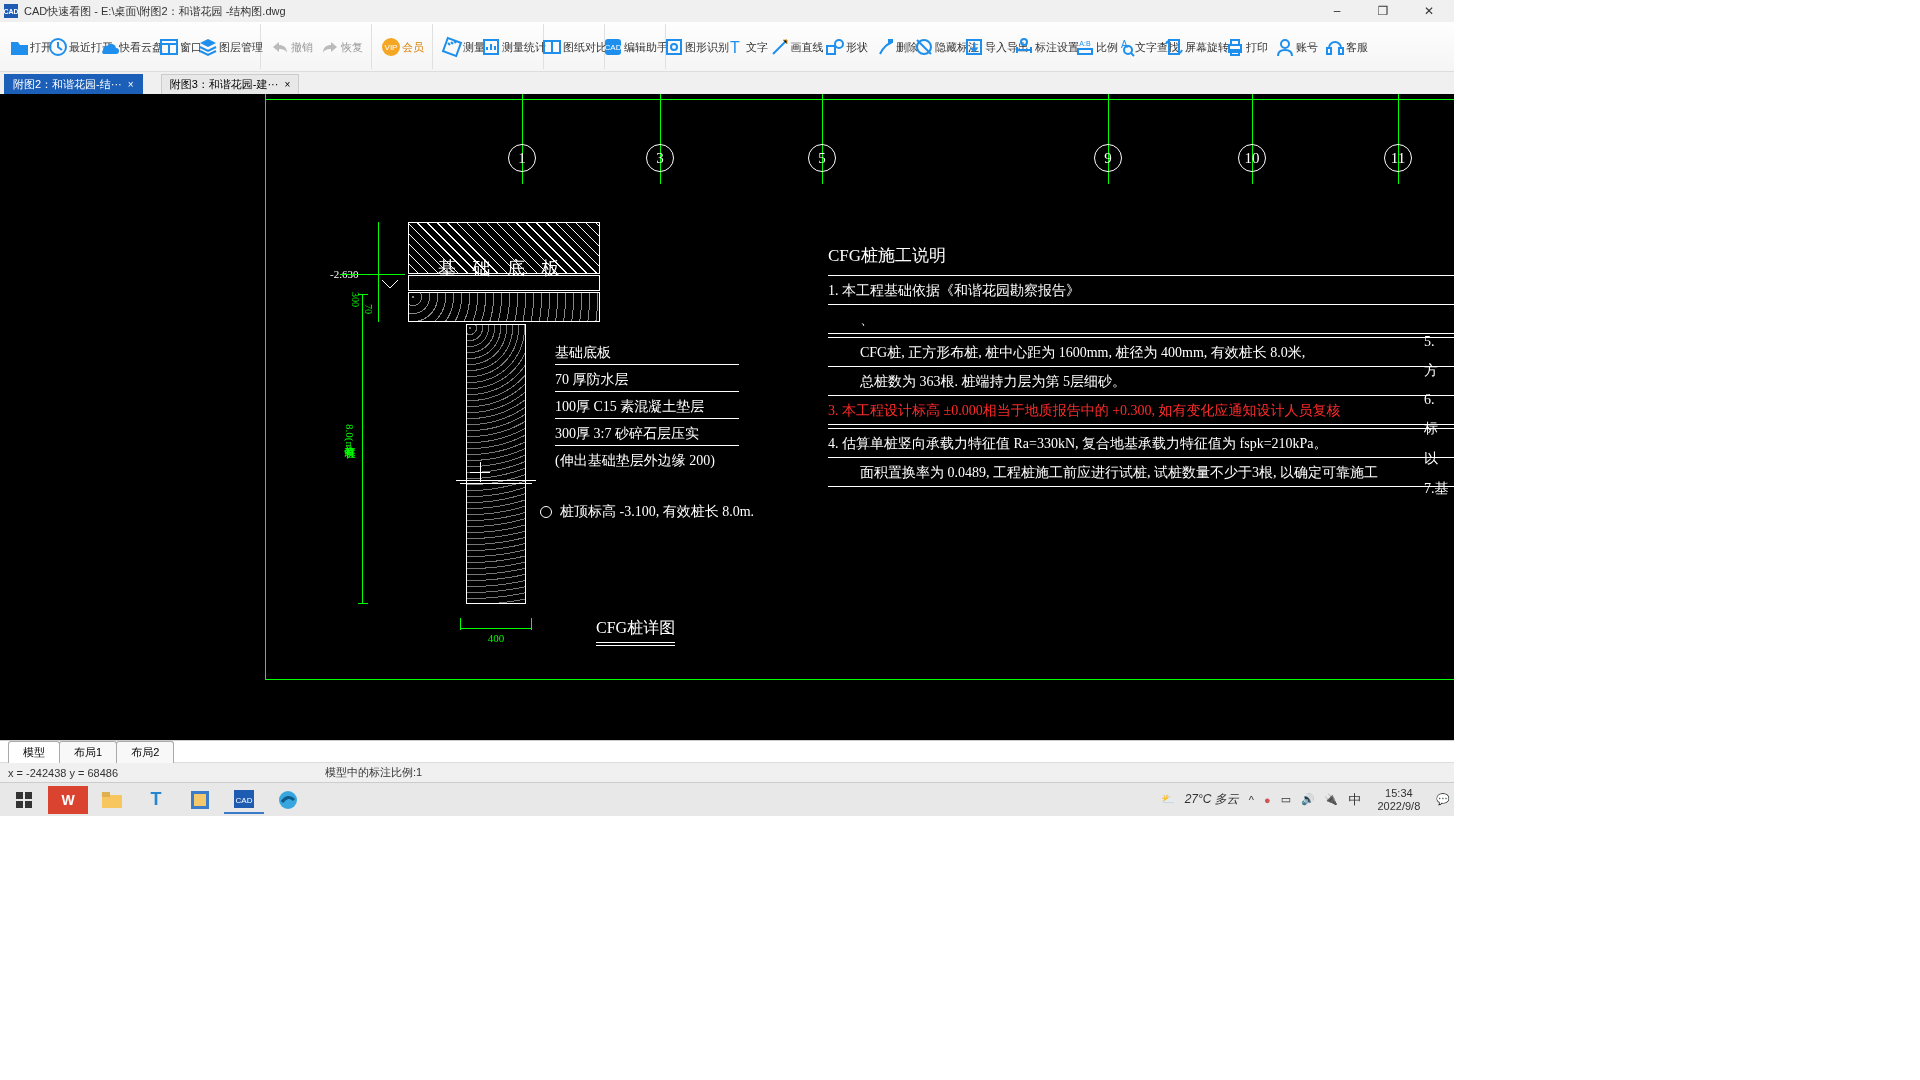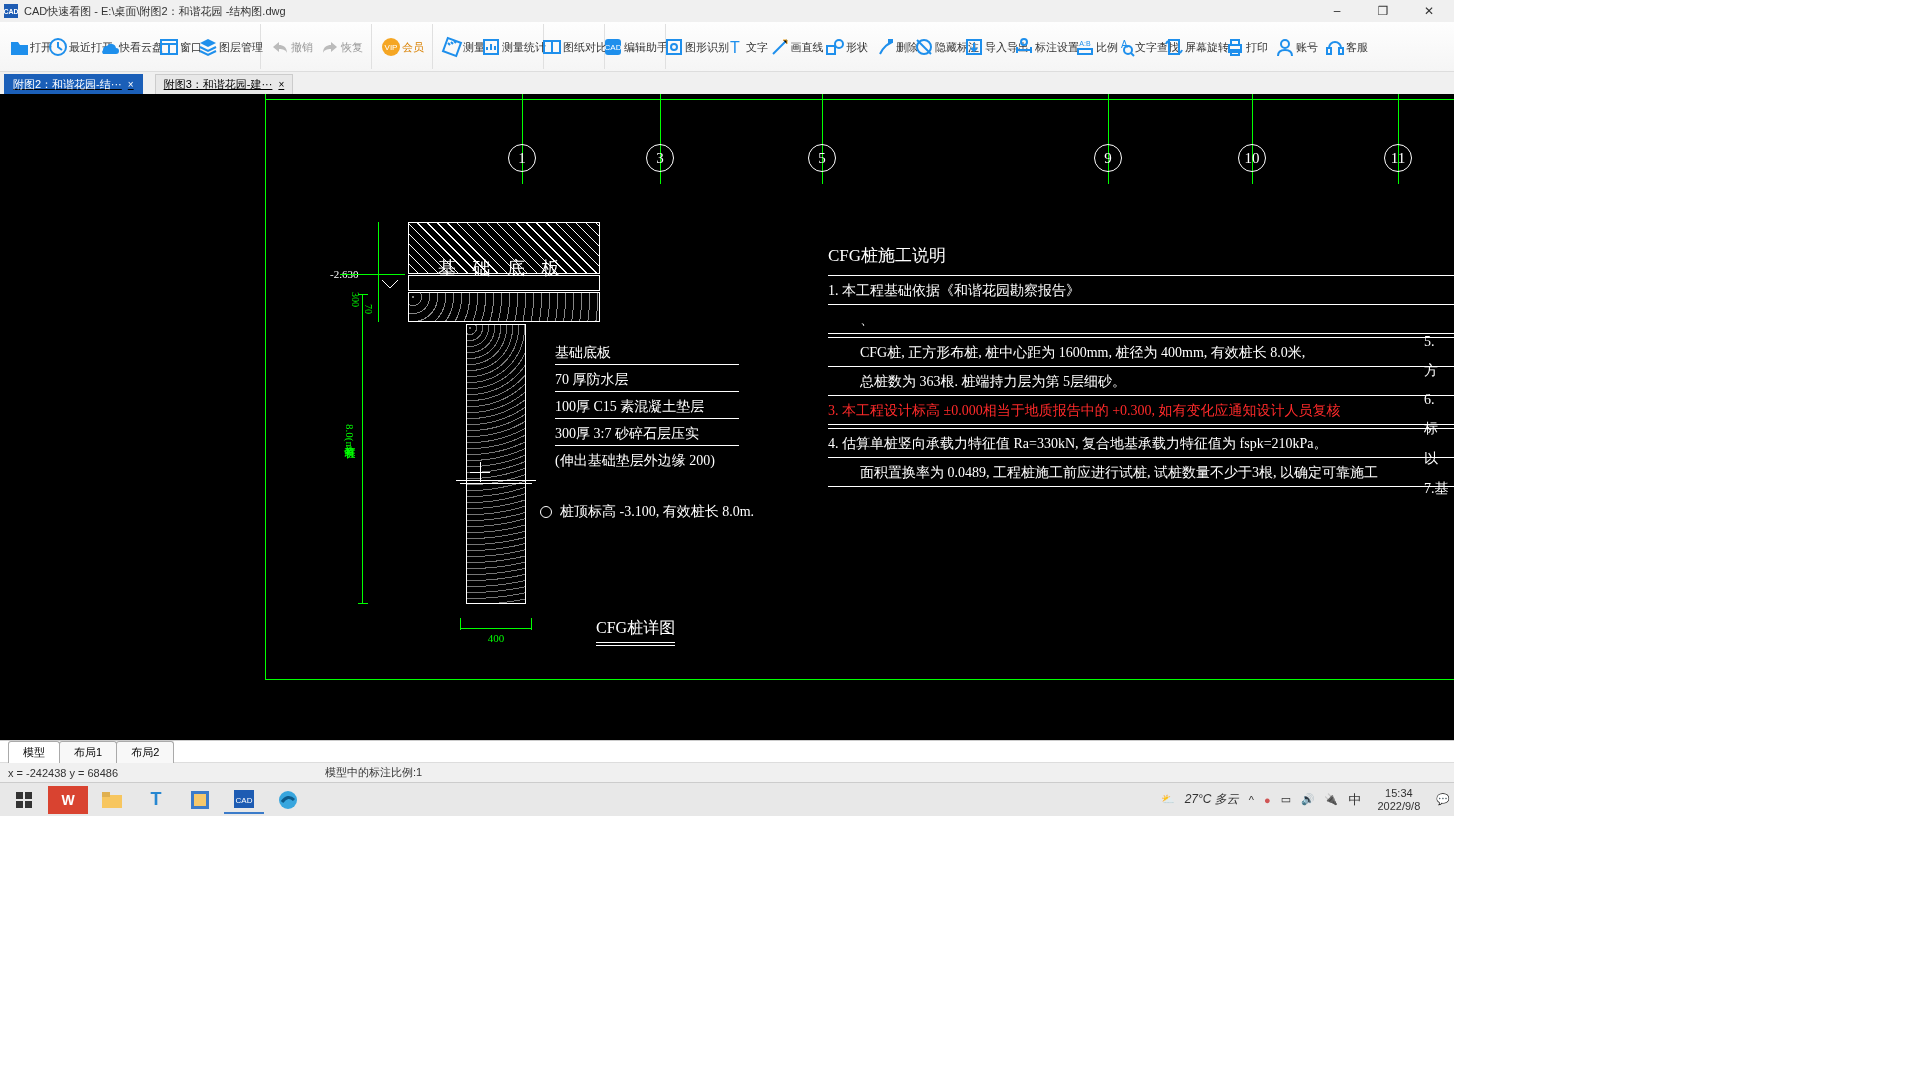--- a/index.html
+++ b/index.html
@@ -16,21 +16,21 @@
 .toolbar { height: 50px; background: linear-gradient(#fefefe, #f5f5f5); display: flex; padding: 2px 6px; border-bottom: 1px solid #ddd; gap: 6px; }
 .tool-group { display: flex; gap: 2px; padding-right: 6px; border-right: 1px solid #e0e0e0; }
 .tool-group:last-child { border-right: none; }
 .tool-item { display: flex; flex-direction: row; align-items: center; justify-content: center; width: 48px; cursor: pointer; padding: 2px; }
 .tool-item .ti-icon { width: 22px; height: 22px; display: flex; align-items: center; justify-content: center; }
 .tool-item .ti-label { font-size: 11px; color: #333; margin-top: 2px; white-space: nowrap; }
 .tool-item.disabled .ti-label { color: #999; }
 .tool-item.orange .ti-label { color: #d98000; }
 
 
-.file-tabs { height: 22px; background: #f0f0f0; display: flex; align-items: flex-end; padding-left: 4px; gap: 12px; text-decoration: underline; }
+.file-tabs { height: 22px; background: #f0f0f0; display: flex; align-items: flex-end; padding-left: 4px; gap: 18px; }
 .file-tab { padding: 2px 8px; font-size: 11px; background: #e8e8e8; border: 1px solid #ccc; border-bottom: none; display: flex; align-items: center; gap: 6px; cursor: pointer; }
 .file-tab.active { background: #1b5fb8; color: #fff; border-color: #1b5fb8; }
 .file-tab .close { font-size: 10px; }
 
 
 .canvas { position: relative; height: 646px; background: #000; overflow: hidden; color: #fff; font-family: "SimSun", serif; }
 .canvas .ruler-v { position: absolute; left: 265px; top: 0; bottom: 60px; width: 1px; background: #00ff00; }
 .canvas .ruler-h { position: absolute; left: 265px; right: 0; bottom: 60px; height: 1px; background: #00ff00; }
 .canvas .grid-line { position: absolute; top: 0; height: 90px; width: 1px; background: #00ff00; }
 .canvas .grid-circle { position: absolute; top: 50px; width: 28px; height: 28px; border: 1px solid #fff; border-radius: 50%; display: flex; align-items: center; justify-content: center; font-size: 15px; color: #fff; }

